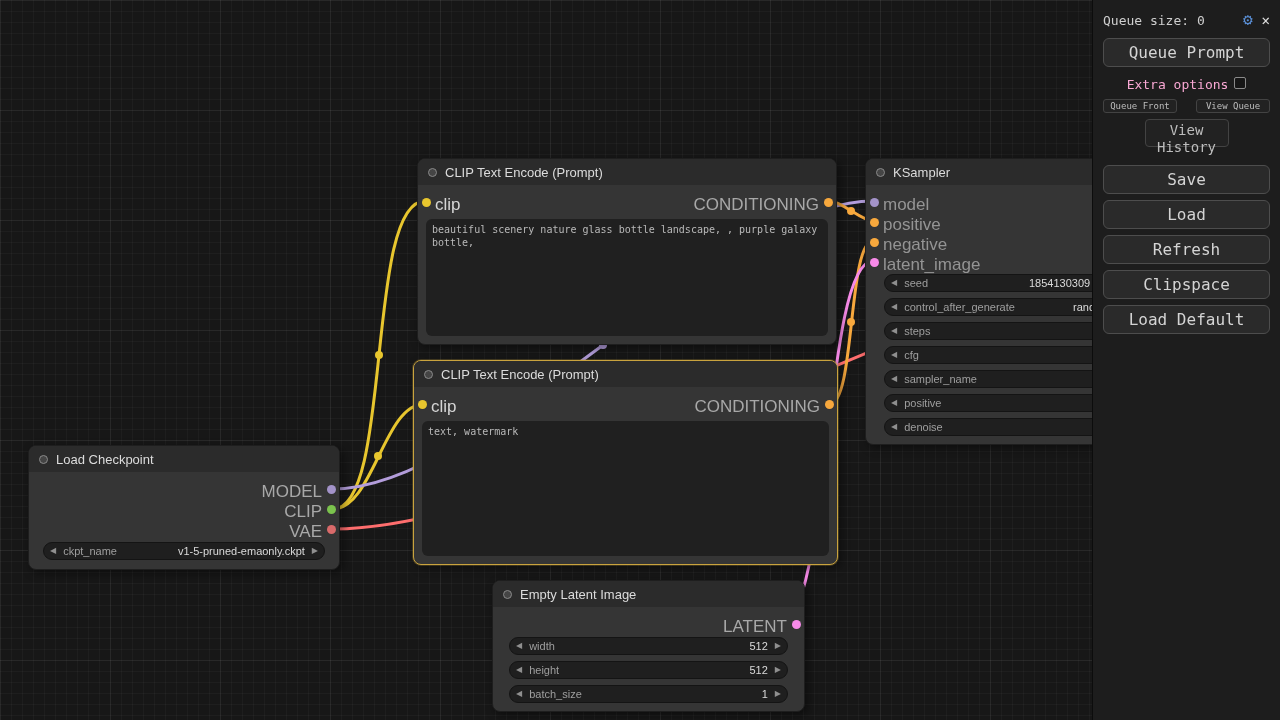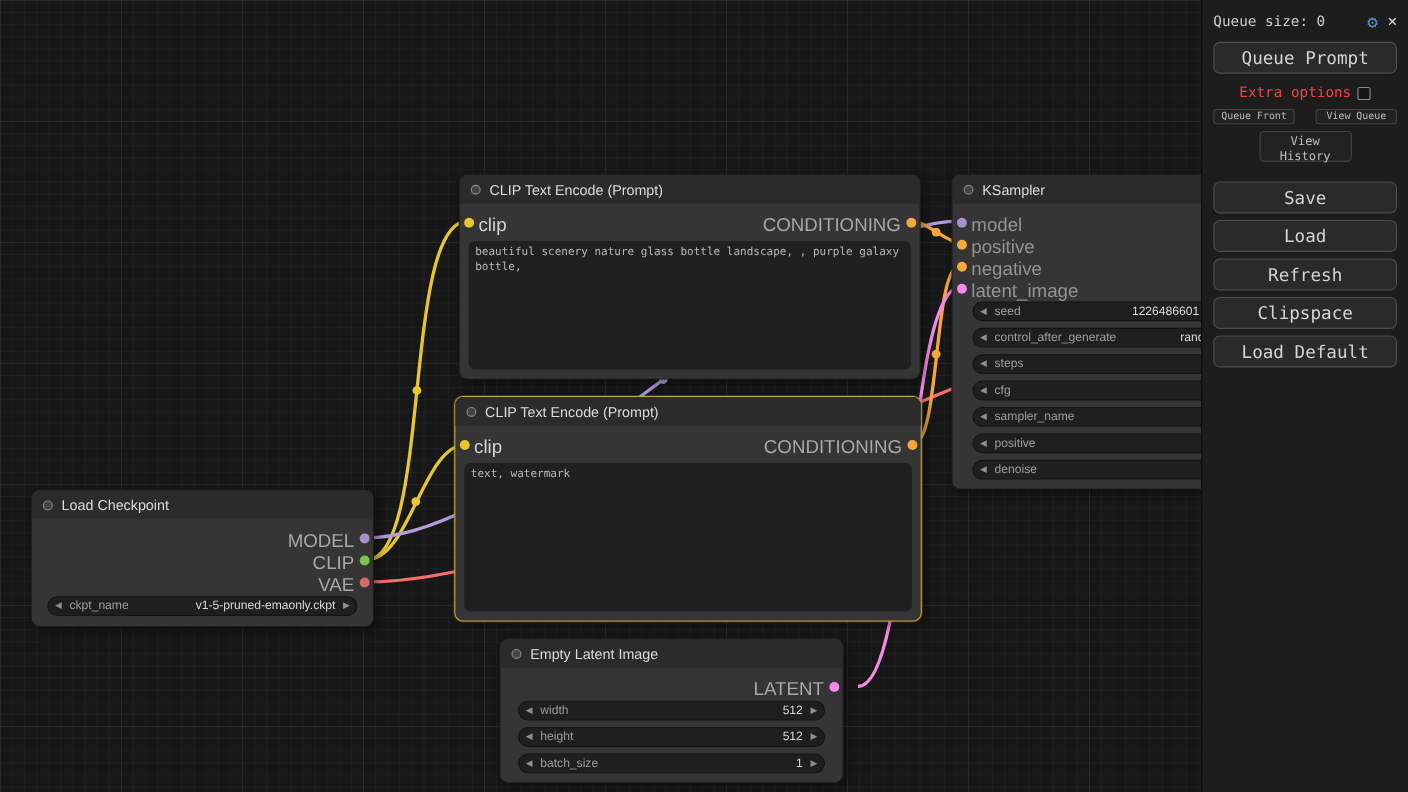--- a/index.html
+++ b/index.html
@@ -66,34 +66,34 @@
   .qsize { flex:1; font-size:13px; color:#cfcfcf; }
   .gear { color:#5a8fd6; font-size:16px; cursor:pointer; line-height:1; }
   .closex { color:#e0e0e0; font-size:14px; margin-left:9px; cursor:pointer; line-height:1; }
   .bigbtn {
     width:100%; height:29px; margin-bottom:6px;
     background:#2a2a2a; border:1px solid #4d4d4d; border-radius:6px;
     color:#d4d4d4; font-family:"DejaVu Sans Mono", monospace; font-size:16px;
     cursor:pointer;
   }
   .bigbtn.queueprompt { margin-bottom:10px; }
-  .extrarow { display:flex; align-items:center; justify-content:center;
-    gap:6px; font-size:13px; margin-bottom:7px; color:#ef4444; }
+  .extrarow { display:flex; justify-content:center;
+    gap:6px; font-size:13px; margin-bottom:7px; color:#f9a8d4; }
   .chk { width:12px; height:12px; background:#161616; border:1px solid #8a8a8a;
     border-radius:2px; cursor:pointer; }
   .smallrow { display:flex; gap:19px; margin-bottom:6px; }
   .smallbtn {
     flex:1; height:14px; background:#222222; border:1px solid #434343; border-radius:3px;
     color:#bdbdbd; font-family:"DejaVu Sans Mono", monospace; font-size:9px;
     cursor:pointer; line-height:1; padding:0;
   }
   .historybtn {
     width:84px; align-self:center; height:28px; margin-bottom:18px;
     background:#222222; border:1px solid #434343; border-radius:4px;
-    color:#bdbdbd; font-family:"DejaVu Sans Mono", monospace; font-size:11px;
+    color:#bdbdbd; font-family:"DejaVu Sans Mono", monospace; font-size:14px;
     line-height:1.2; cursor:pointer; padding:2px;
   }
 </style>
 </head>
 <body>
 
 <div id="canvas">
 
   <svg id="links" width="1280" height="720">
     <path d="M333,509 C393,509 365,201 425,201" stroke="#e8c62e" stroke-width="3" fill="none"></path>
@@ -164,21 +164,21 @@
     <span class="sdot" style="left:4px;top:59px;background:#f7a83d"></span>
     <span class="slot-lab in dim" style="top:56px">positive</span>
     <span class="sdot" style="left:4px;top:79px;background:#f7a83d"></span>
     <span class="slot-lab in dim" style="top:76px">negative</span>
     <span class="sdot" style="left:4px;top:99px;background:#f78ae8"></span>
     <span class="slot-lab in dim" style="top:96px">latent_image</span>
 
     <div class="widget" style="top:115px;left:18px;right:8px">
       <span class="warrow">◀</span>
       <span class="wname">seed</span>
-      <span class="wval" style="position:absolute;left:144px;margin:0">1226486601</span>
+      <span class="wval" style="position:absolute;left:144px;margin:0">1854130309</span>
     </div>
     <div class="widget" style="top:139px;left:18px;right:8px">
       <span class="warrow">◀</span>
       <span class="wname">control_after_generate</span>
       <span class="wval" style="position:absolute;left:188px;margin:0">randomize</span>
     </div>
     <div class="widget" style="top:163px;left:18px;right:8px">
       <span class="warrow">◀</span>
       <span class="wname">steps</span>
       <span class="wval"></span>
@@ -198,21 +198,21 @@
       <span class="wname">positive</span>
       <span class="wval"></span>
     </div>
     <div class="widget" style="top:259px;left:18px;right:8px">
       <span class="warrow">◀</span>
       <span class="wname">denoise</span>
       <span class="wval"></span>
     </div>
   </div>
 
-  <div class="node" style="left:454px;top:580px;width:313px;height:132px">
+  <div class="node" style="left:492px;top:580px;width:313px;height:132px">
     <div class="ntitle">
       <span class="ndot"></span>
       <span class="ntext">Empty Latent Image</span>
     </div>
     <span class="slot-lab out" style="top:36px">LATENT</span>
     <span class="sdot" style="right:3px;top:39px;background:#f78ae8"></span>
     <div class="widget" style="top:56px;left:16px;right:16px">
       <span class="warrow">◀</span>
       <span class="wname">width</span>
       <span class="wval">512</span>

